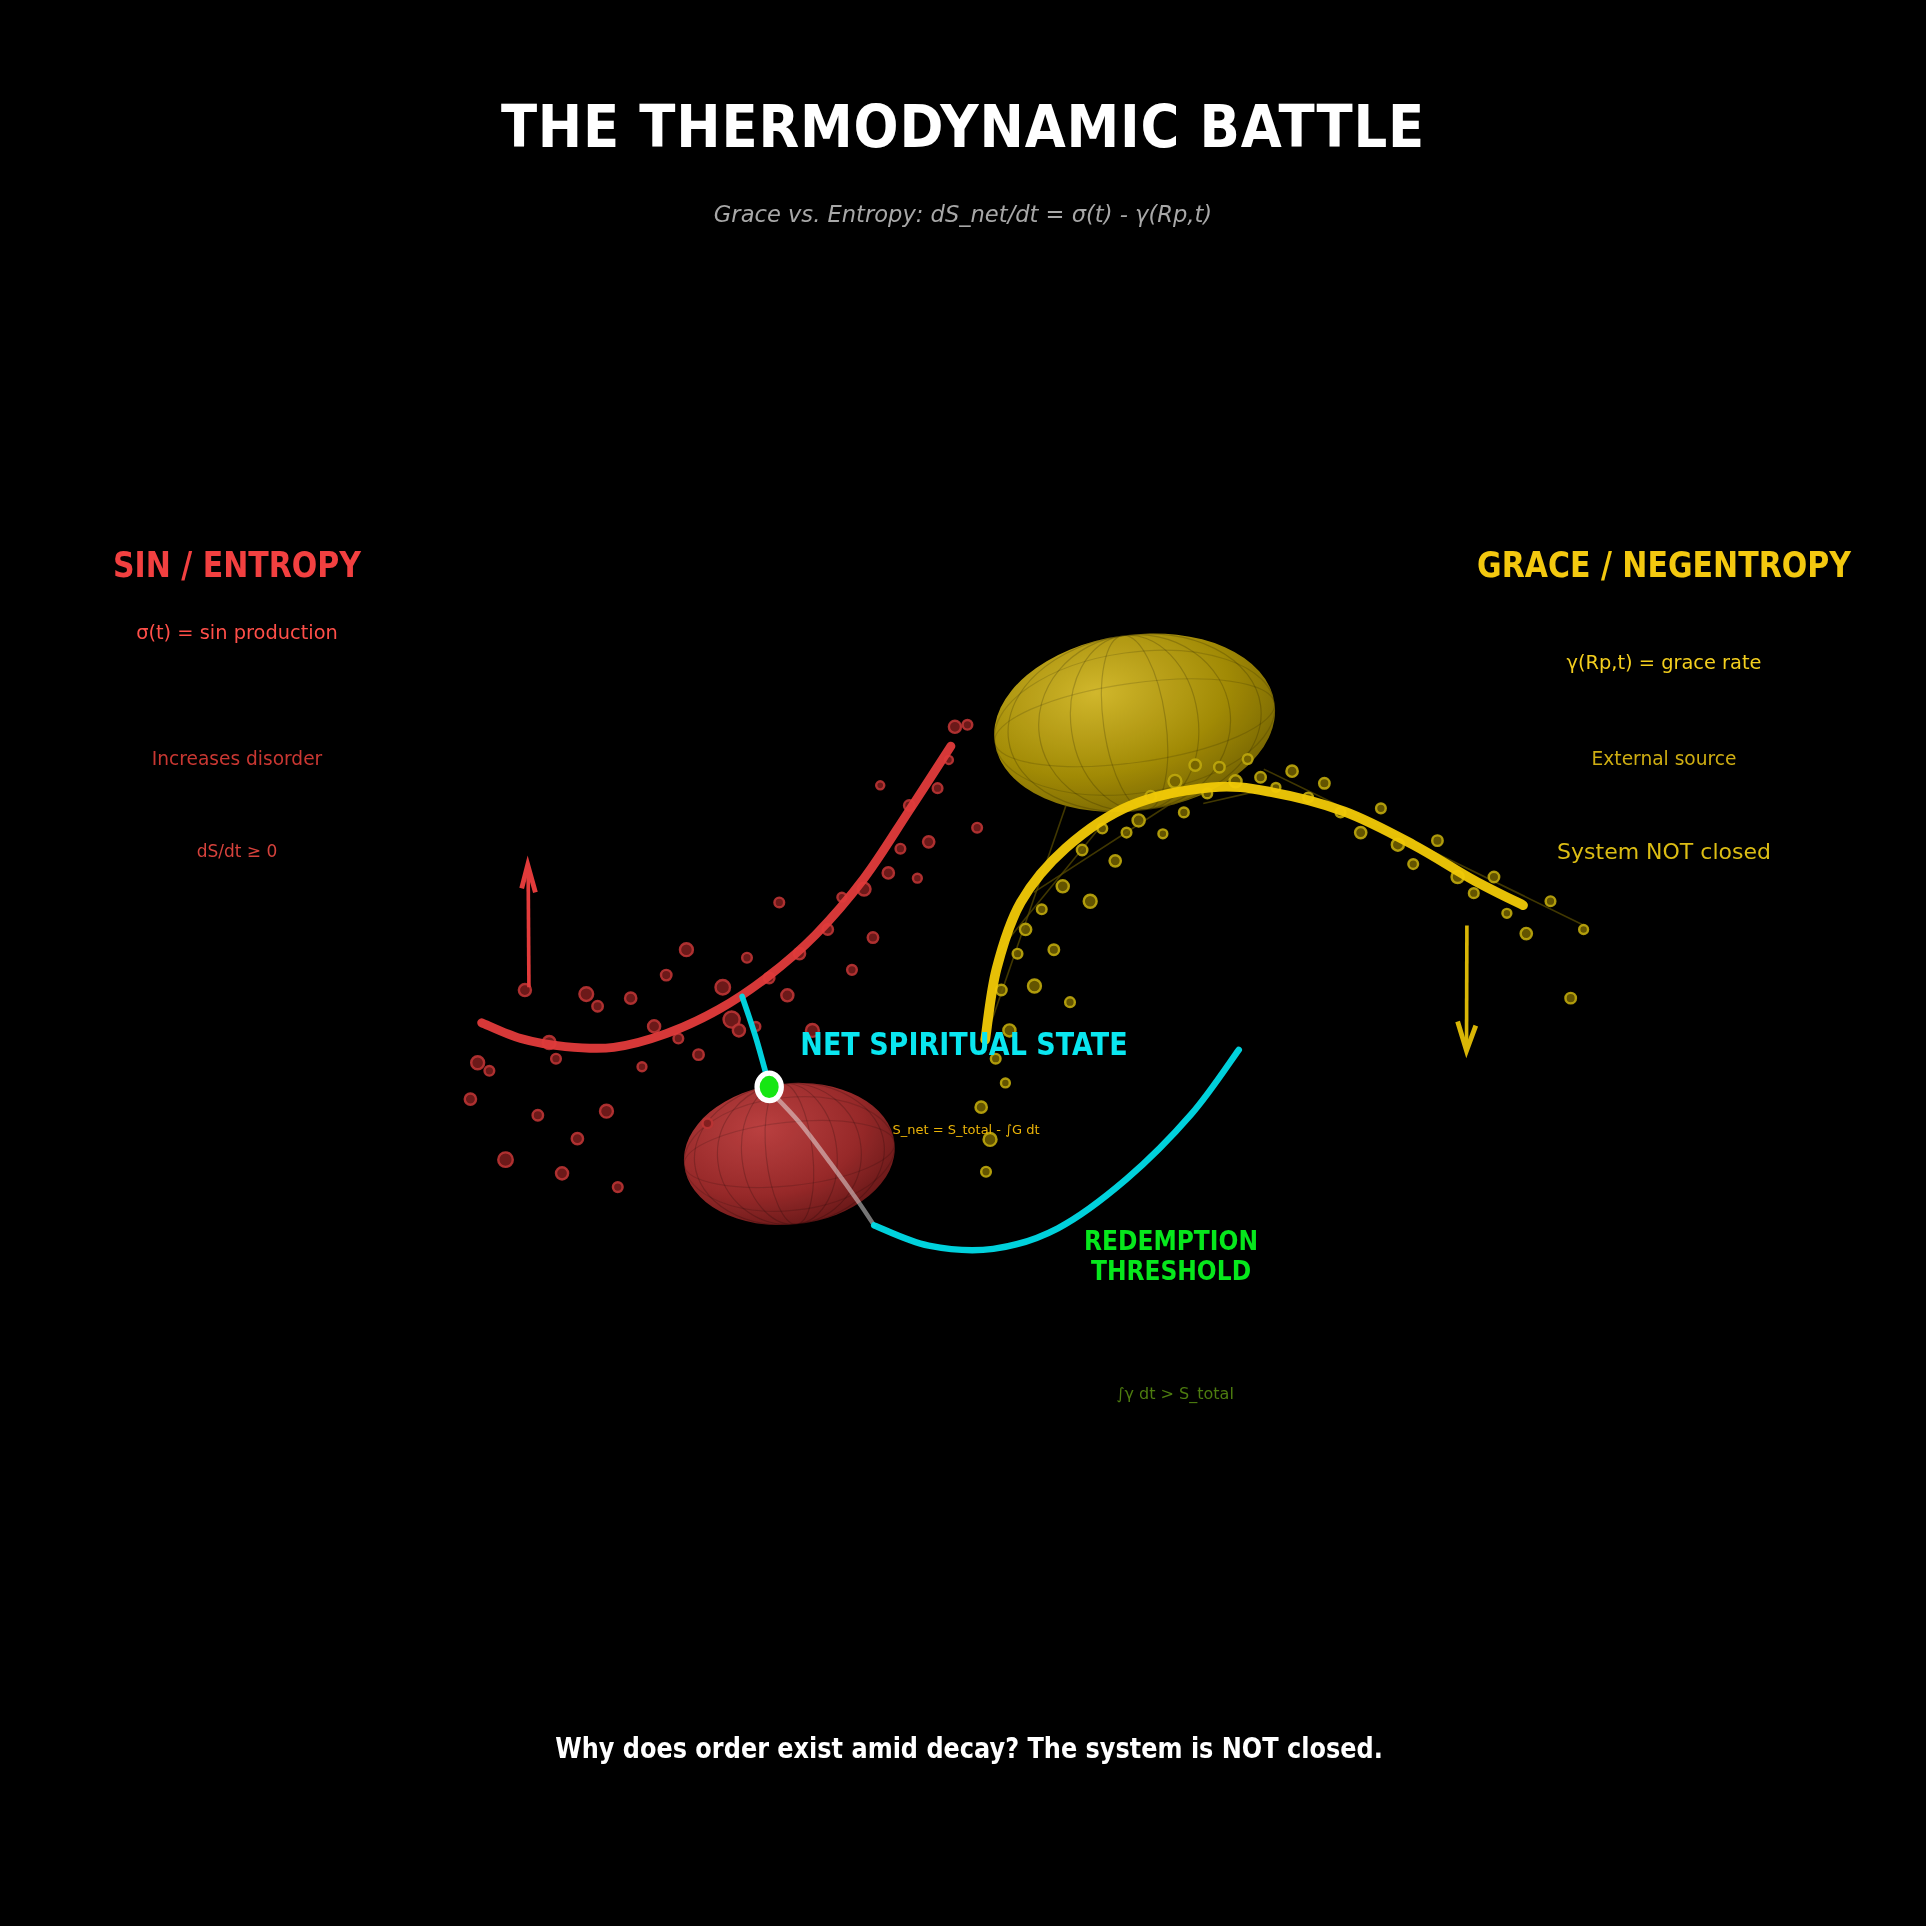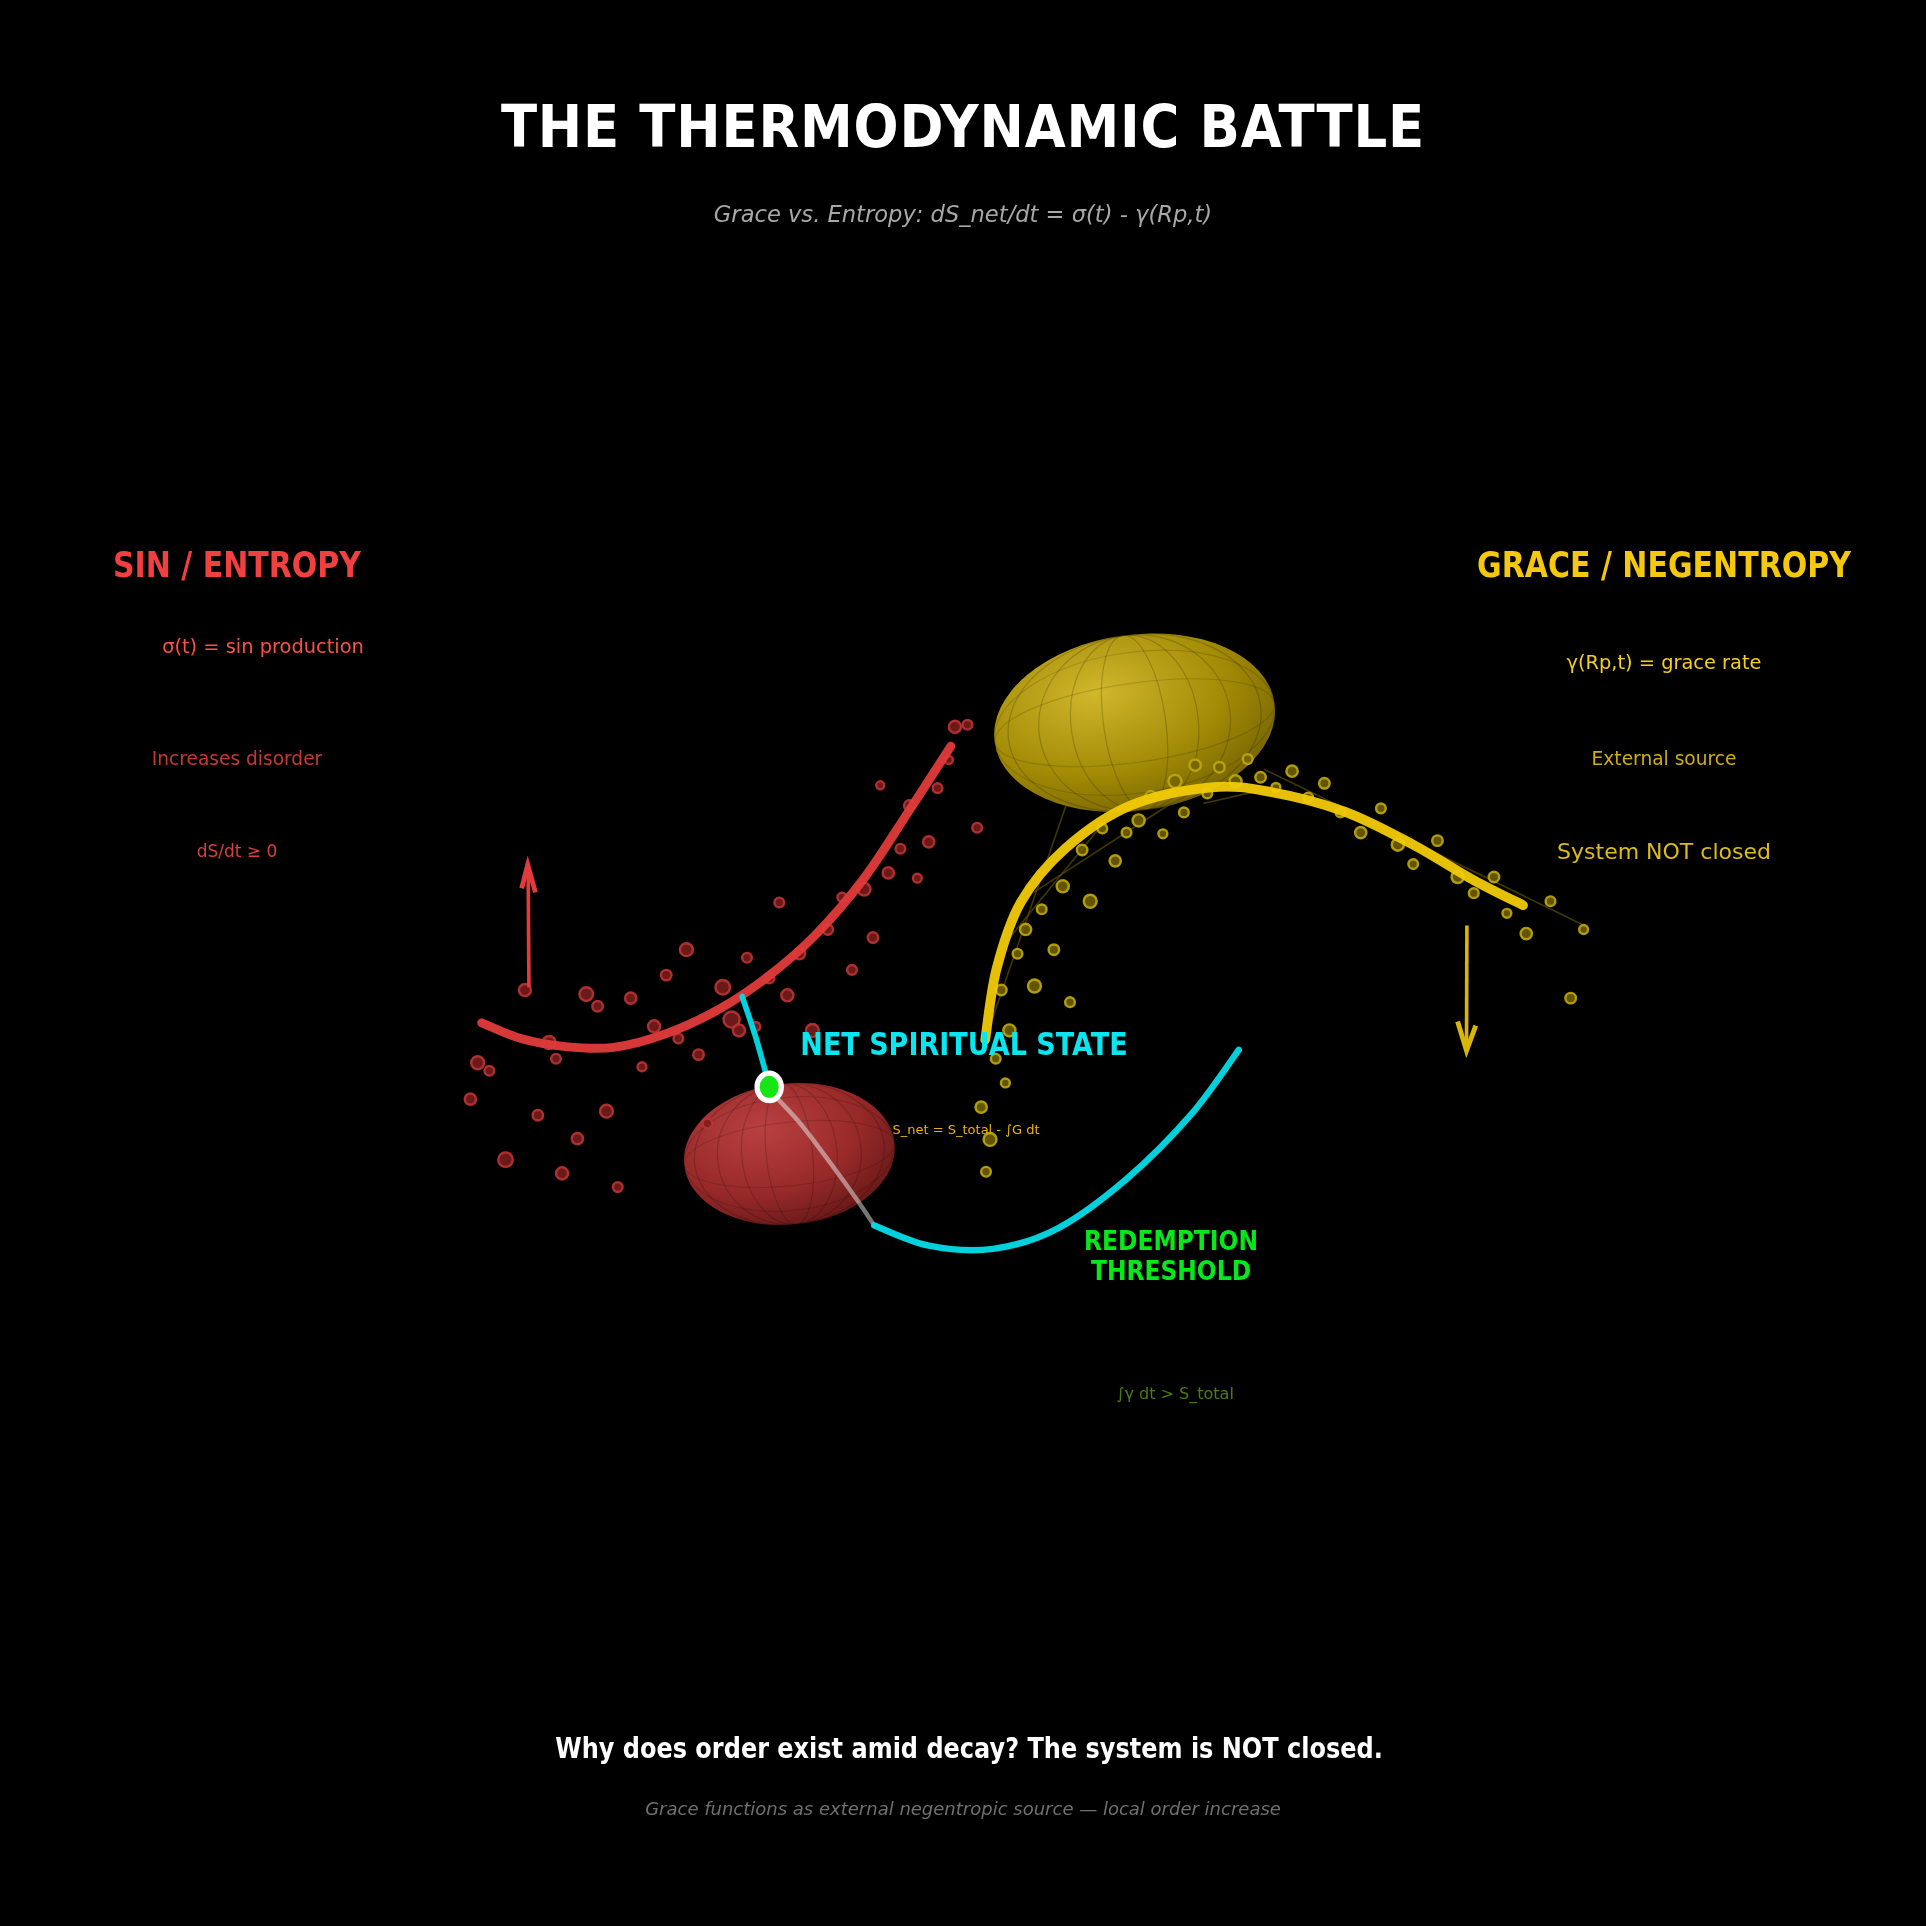--- a/index.html
+++ b/index.html
@@ -176,35 +176,34 @@
       <polyline points="3610,2530 3632,2602 3655,2540" fill="none" stroke="#d9b606" stroke-width="12" stroke-linejoin="miter"></polyline>
     </g>
     <ellipse cx="1905" cy="2692" rx="30" ry="34" fill="#16e613" stroke="#ffffff" stroke-width="13"></ellipse>
   </svg>
 
 <div class="label title" style="left:963px;top:126px;">THE THERMODYNAMIC BATTLE</div>
 
 <div class="label subtitle" style="left:963px;top:214px;">Grace vs. Entropy: dS_net/dt = σ(t) - γ(Rp,t)</div>
 
 <div class="label sin-heading" style="left:237px;top:565px;">SIN / ENTROPY</div>
-<div class="label sin-item-1" style="left:237px;top:646px;margin-left:26px;">σ(t) = sin production</div>
+<div class="label sin-item-1" style="left:237px;top:632px;">σ(t) = sin production</div>
 <div class="label sin-item-2" style="left:237px;top:758px;">Increases disorder</div>
 <div class="label sin-item-3" style="left:237px;top:851px;">dS/dt ≥ 0</div>
 
 <div class="label grace-heading" style="left:1664px;top:565px;">GRACE / NEGENTROPY</div>
 <div class="label grace-item-1" style="left:1664px;top:662px;">γ(Rp,t) = grace rate</div>
 <div class="label grace-item-2" style="left:1664px;top:758px;">External source</div>
 <div class="label grace-item-3" style="left:1664px;top:851px;">System NOT closed</div>
 
 <div class="label net-heading" style="left:964px;top:1044px;">NET SPIRITUAL STATE</div>
 <div class="label net-formula" style="left:966px;top:1129px;">S_net = S_total - ∫G dt</div>
 
 <div class="label redemption-heading" style="left:1171px;top:1256px;">
   <div>REDEMPTION</div>
   <div>THRESHOLD</div>
 </div>
 <div class="label redemption-formula" style="left:1175px;top:1393px;">∫γ dt &gt; S_total</div>
 
 <div class="label question" style="left:969px;top:1749px;">Why does order exist amid decay? The system is NOT closed.</div>
 <div class="label footnote" style="left:963px;top:1809px;">
-  <div>Grace functions as external negentropic source — local order increase</div>
 </div>
 
 
 </body></html>

